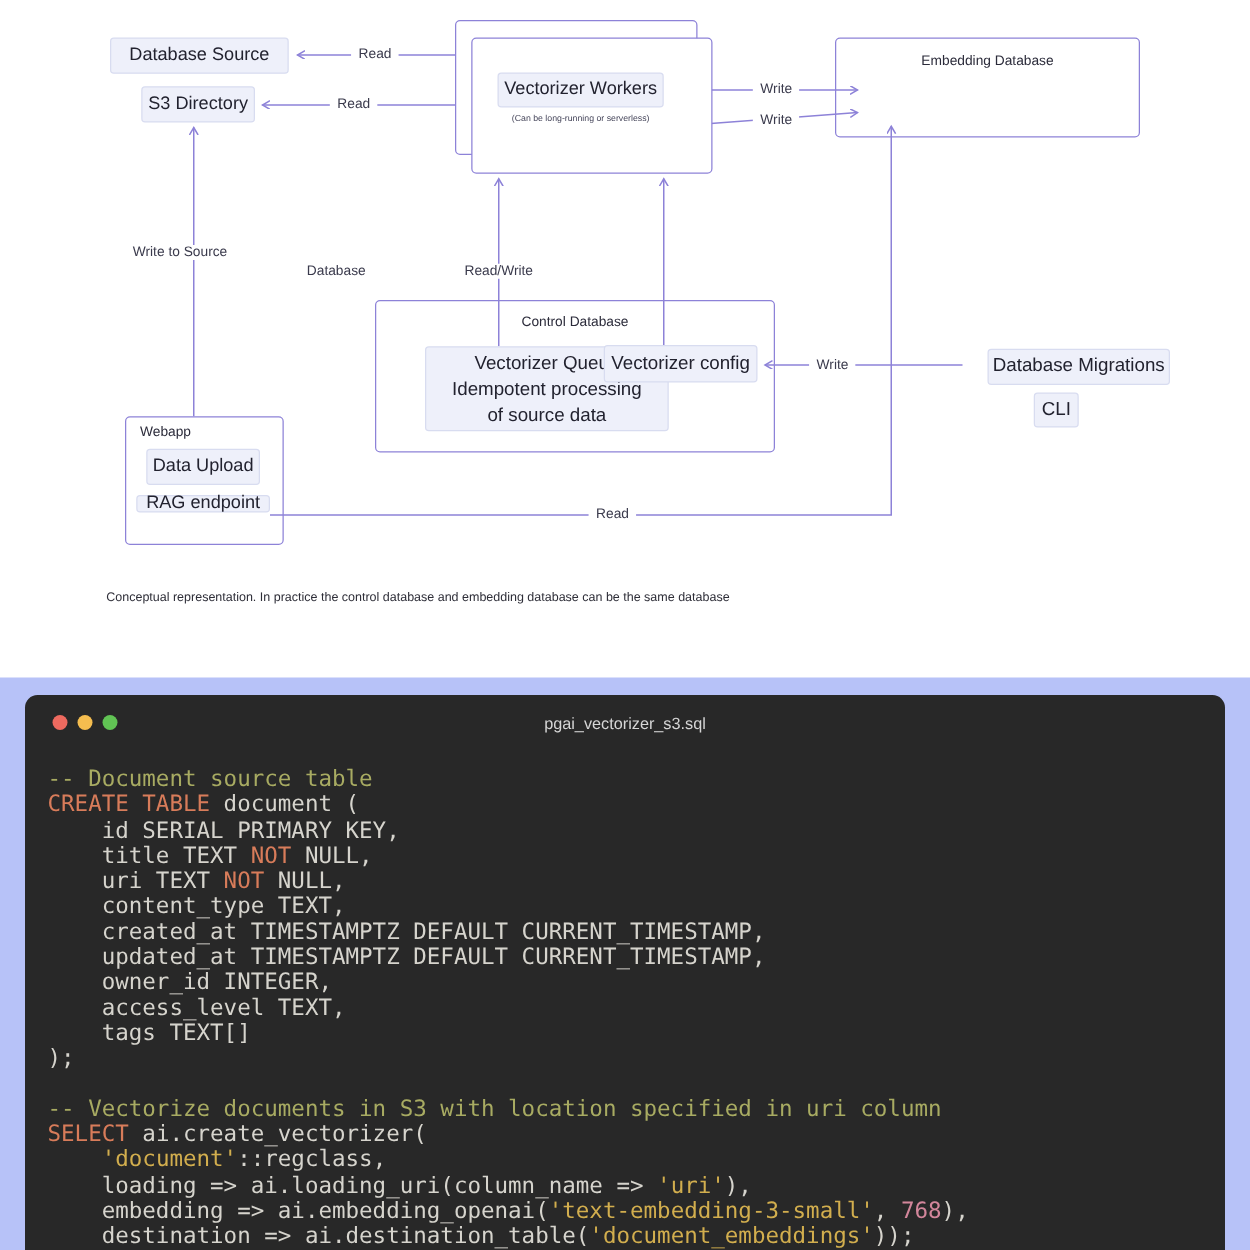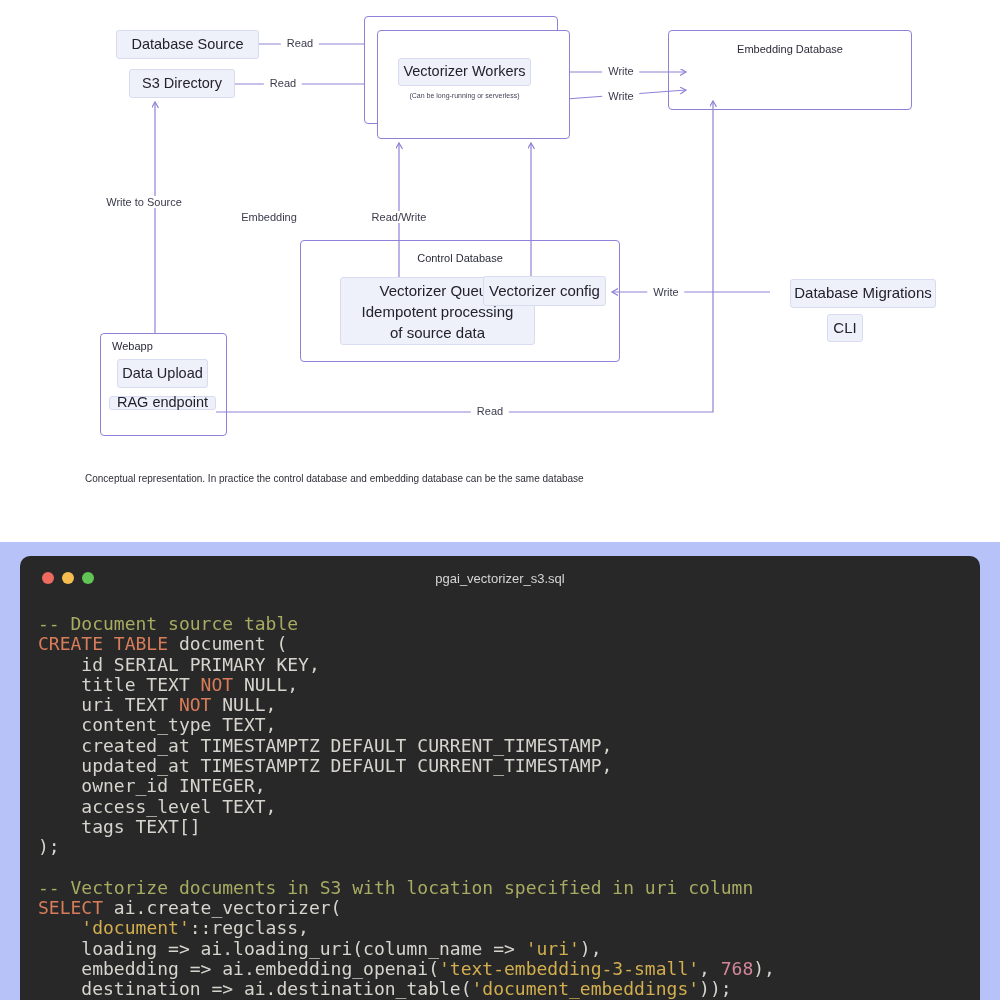--- a/index.html
+++ b/index.html
@@ -60,22 +60,22 @@
         <path d="M566,72 L686,72" marker-end="url(#arr)"></path>
         <path d="M566,99 L686,90" marker-end="url(#arr)"></path>
         <path d="M155,333 L155,102" marker-end="url(#arr)"></path>
         <path d="M399,277 L399,143" marker-end="url(#arr)"></path>
         <path d="M531,276 L531,143" marker-end="url(#arr)"></path>
         <path d="M770,292 L612,292" marker-end="url(#arr)"></path>
         <path d="M216,412 L713,412 L713,101" marker-end="url(#arr)"></path>
       </g>
     </svg>
 
-    <div class="node" style="left:88px; top:30px; width:143px; height:29px;margin-left:28px;">Database Source</div>
-    <div class="node" style="left:129px; top:69px; width:106px; height:29px;">S3 Directory</div>
+    <div class="node" style="left:88px; top:30px; width:143px; height:29px;">Database Source</div>
+    <div class="node" style="left:113px; top:69px; width:91px; height:29px;">S3 Directory</div>
 
     <div class="container-box" style="left:364px; top:16px; width:194px; height:108px;"></div>
     <div class="container-box" style="left:377px; top:30px; width:193px; height:109px; background:#ffffff;"></div>
     <div class="node" style="left:398px; top:58px; width:133px; height:28px;">Vectorizer Workers</div>
     <div class="small-note" style="left:398px; top:92px; width:133px;">(Can be long-running or serverless)</div>
 
     <div class="container-box" style="left:668px; top:30px; width:244px; height:80px;"></div>
     <div class="container-title" style="left:668px; top:43px; width:244px; text-align:center;">Embedding Database</div>
 
     <div class="container-box" style="left:300px; top:240px; width:320px; height:122px;"></div>
@@ -91,21 +91,21 @@
     <div class="container-box" style="left:100px; top:333px; width:127px; height:103px;"></div>
     <div class="container-title" style="left:112px; top:340px;text-align:right;">Webapp</div>
     <div class="node" style="left:117px; top:359px; width:91px; height:29px;">Data Upload</div>
     <div class="node" style="left:109px; top:396px; width:107px; height:14px;">RAG endpoint</div>
 
     <span class="edge-label" style="left:300px; top:37px;">Read</span>
     <span class="edge-label" style="left:283px; top:77px;">Read</span>
     <span class="edge-label" style="left:621px; top:65px;">Write</span>
     <span class="edge-label" style="left:621px; top:90px;">Write</span>
     <span class="edge-label" style="left:144px; top:196px;">Write to Source</span>
-    <span class="edge-label" style="left:269px; top:211px;">Embedding</span>
+    <span class="edge-label" style="left:269px; top:211px;">Database</span>
     <span class="edge-label" style="left:399px; top:211px;">Read/Write</span>
     <span class="edge-label" style="left:666px; top:286px;">Write</span>
     <span class="edge-label" style="left:490px; top:405px;">Read</span>
 
     <div id="caption">Conceptual representation. In practice the control database and embedding database can be the same database</div>
   </div>
 
   <div id="band">
     <div id="code-window">
       <div id="titlebar">

